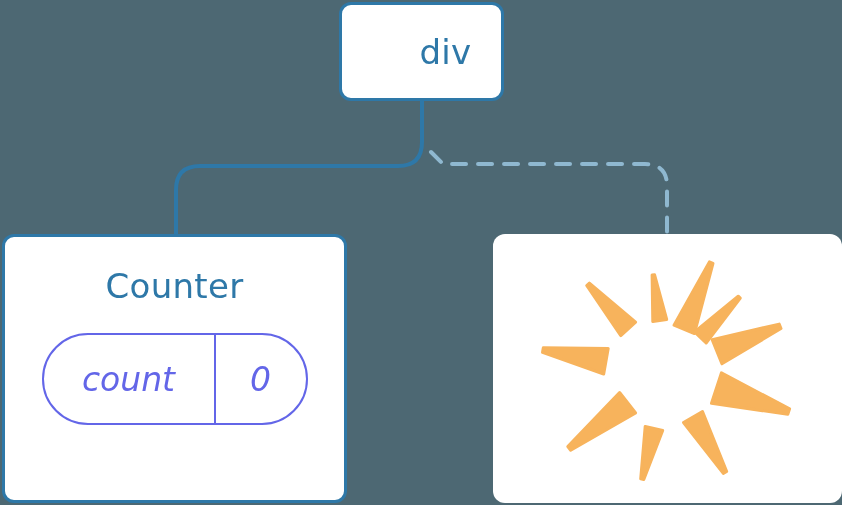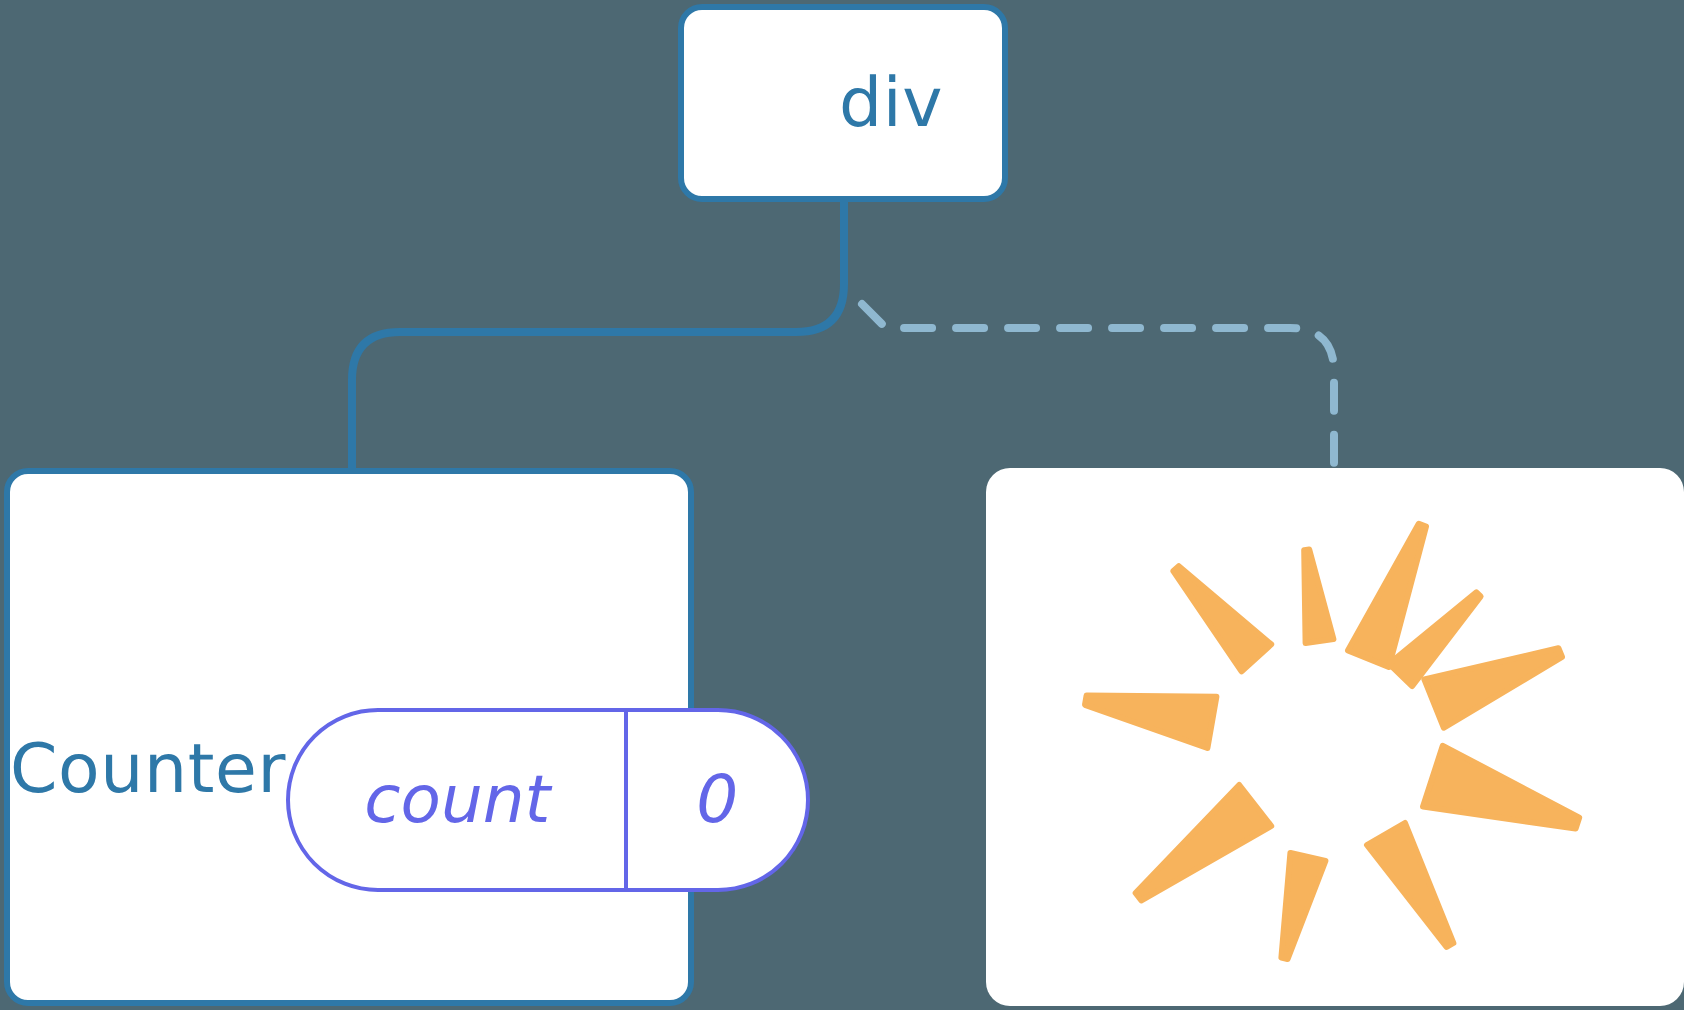--- a/index.html
+++ b/index.html
@@ -63,21 +63,21 @@
     letter-spacing: 0.3px;
   }
 
   
   #node-counter {
     left: 2px;
     top: 234px;
     width: 345px;
     height: 269px;
     display: flex;
-    flex-direction: row;
+    flex-direction: column;
     align-items: center;
     padding-top: 32px;
   }
   .node-title-counter {
     color: #2e78a8;
     font-size: 34px;
     line-height: 1;
     letter-spacing: 0.3px;
   }
 

